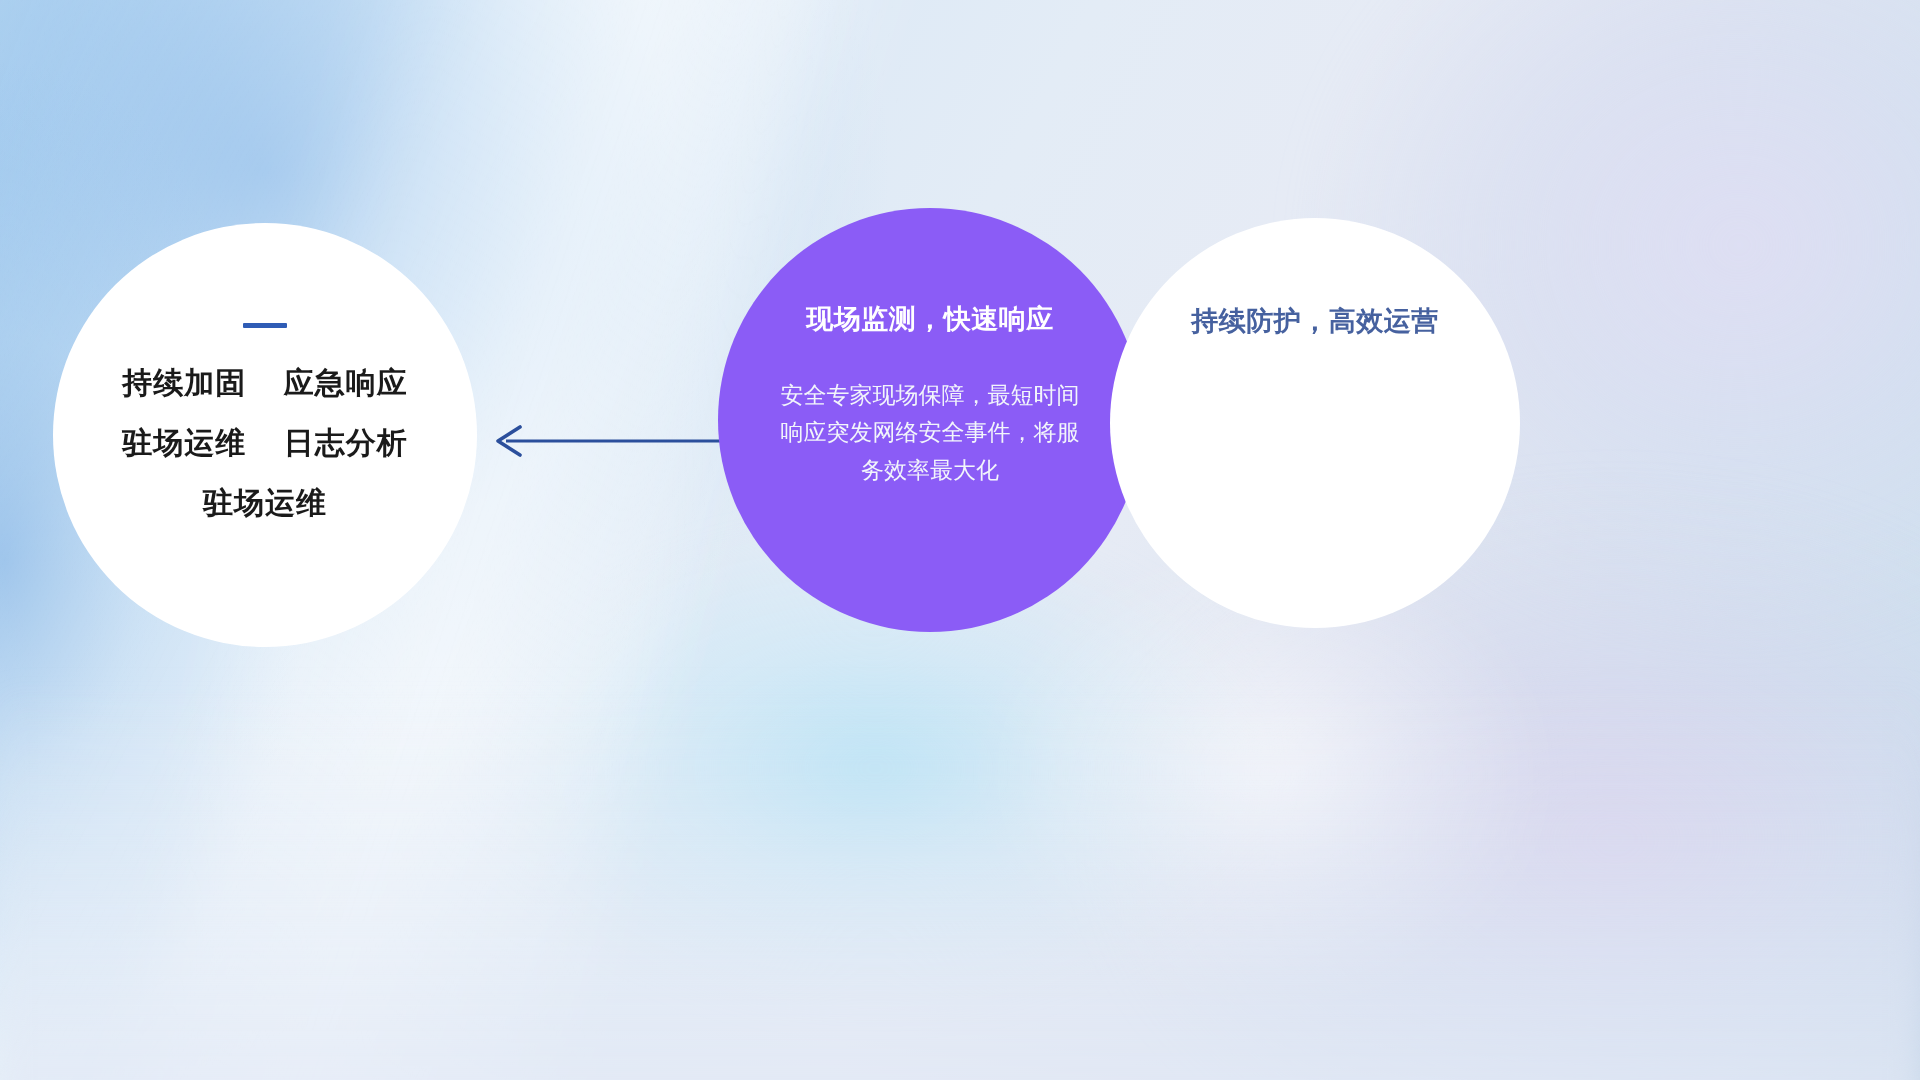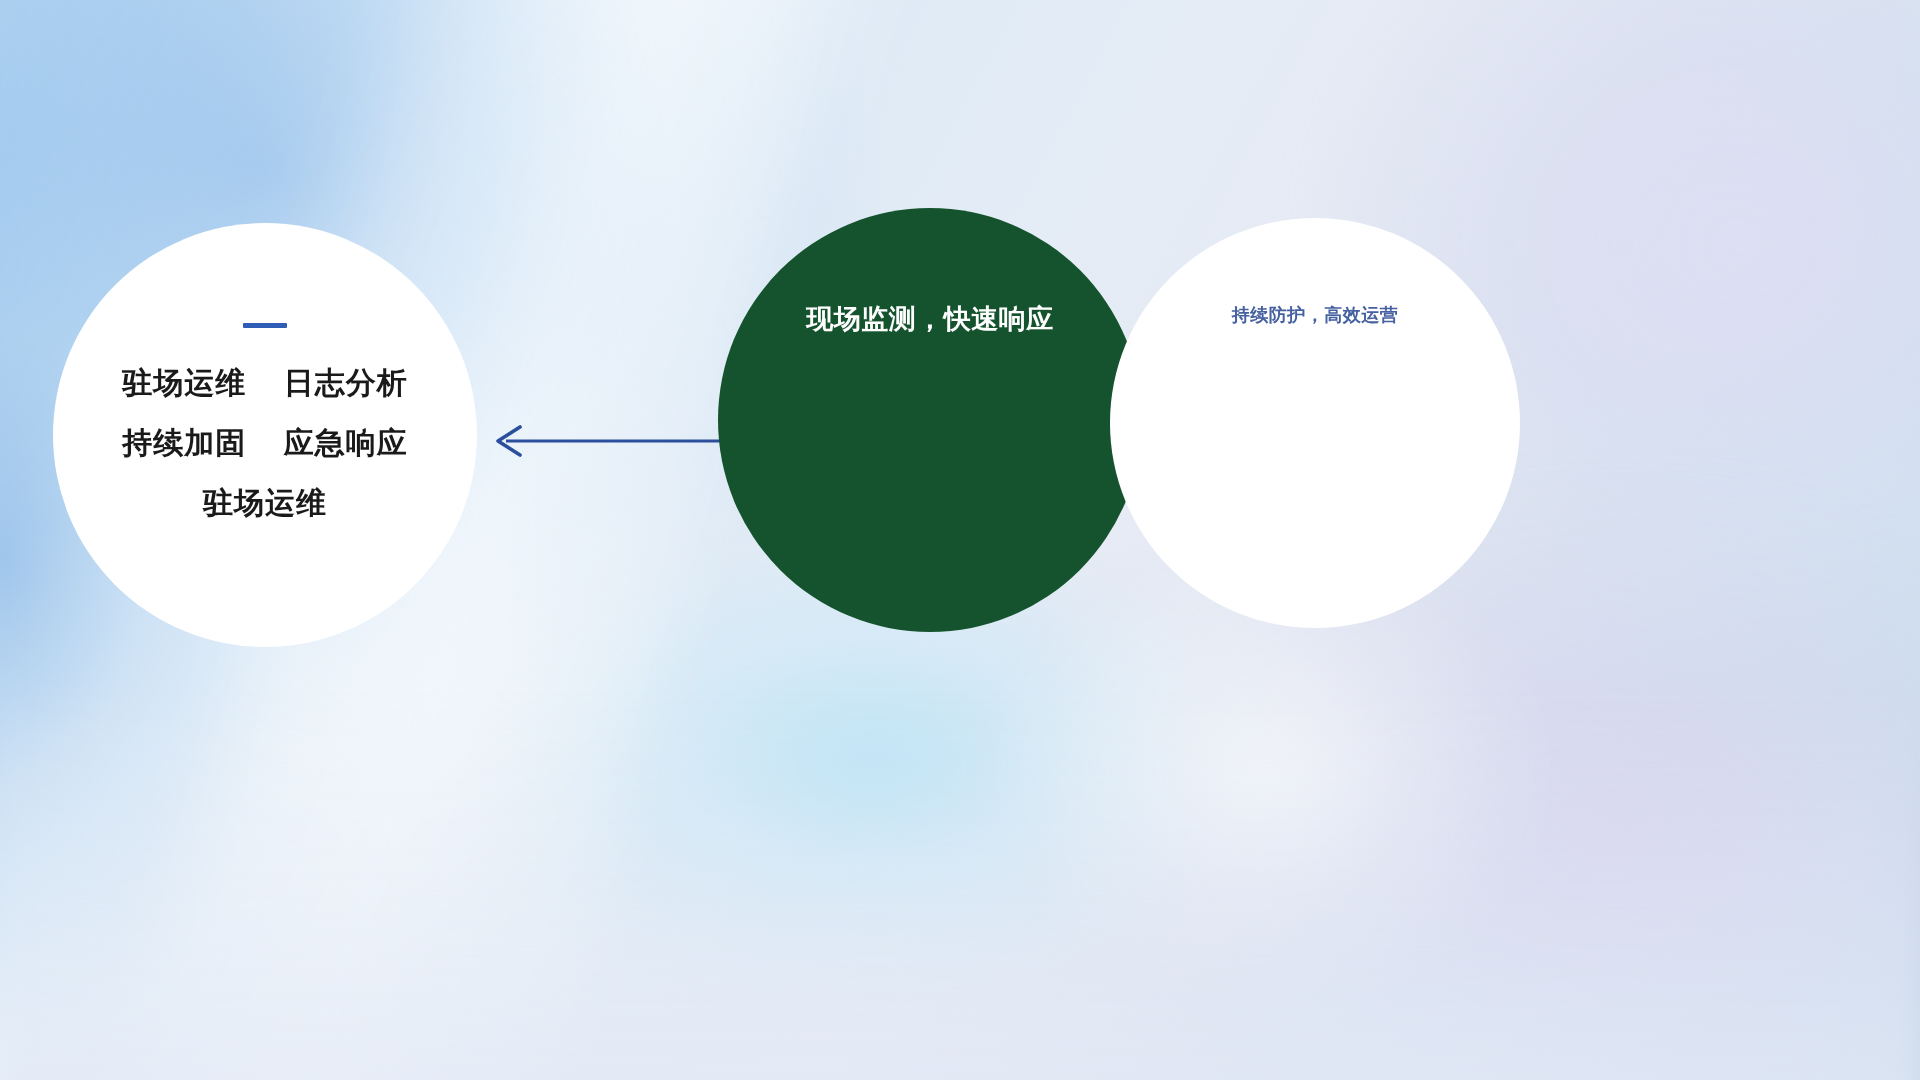--- a/index.html
+++ b/index.html
@@ -111,21 +111,21 @@
   .left-lines { margin-top:40px; width:100%; text-align:center; }
   .left-line {
     font-size:30px; font-weight:bold; color:#1a1a1a;
     letter-spacing:1px; line-height:1.0;
     margin-bottom:30px; white-space:pre;
   }
   .left-line:last-child { margin-bottom:0; }
 
   #circle-mid {
     left:718px; top:208px; width:424px; height:424px;
-    background:#14532d;
+    background:#8b5cf6;
     z-index:4;
     display:flex; flex-direction:column; align-items:center;
   }
   #circle-mid .c-title {
     margin-top:93px;
     font-size:27px; font-weight:bold; color:#ffffff;
     letter-spacing:0.5px; white-space:nowrap;
   }
   #circle-mid .c-body {
     margin-top:40px; width:300px;
@@ -134,21 +134,21 @@
   }
 
   #circle-right {
     left:1110px; top:218px; width:410px; height:410px;
     background:#ffffff;
     z-index:5;
     display:flex; flex-direction:column; align-items:center;
   }
   #circle-right .c-title {
     margin-top:85px;
-    font-size:18px; font-weight:bold; color:#46619f;
+    font-size:27px; font-weight:bold; color:#46619f;
     letter-spacing:0.5px; white-space:nowrap;
   }
   #circle-right .c-body {
     margin-top:45px; width:356px;
     font-size:23px; color:#1d1d1d; line-height:1.62;
     text-align:center;
   }
 </style>
 </head>
 <body>
@@ -169,25 +169,26 @@
 <div id="arrow">
   <svg width="380" height="52" viewBox="0 0 380 52" xmlns="http://www.w3.org/2000/svg">
     <line x1="378" y1="26" x2="26" y2="26" stroke="#2b4f9c" stroke-width="3.2"></line>
     <polyline points="40,12 18,26 40,40" fill="none" stroke="#2b4f9c" stroke-width="3.6" stroke-linecap="round" stroke-linejoin="round"></polyline>
   </svg>
 </div>
 
 <div class="circle" id="circle-left">
   <div class="left-dash"></div>
   <div class="left-lines">
+    <div class="left-line">持续加固    应急响应</div>
     <div class="left-line">驻场运维    日志分析</div>
-    <div class="left-line">持续加固    应急响应</div>
     <div class="left-line">驻场运维</div>
   </div>
 </div>
 
 <div class="circle" id="circle-mid">
   <div class="c-title">现场监测，快速响应</div>
+  <div class="c-body">安全专家现场保障，最短时间响应突发网络安全事件，将服务效率最大化</div>
 </div>
 
 <div class="circle" id="circle-right">
   <div class="c-title">持续防护，高效运营</div>
 </div>
 
 </body></html>

